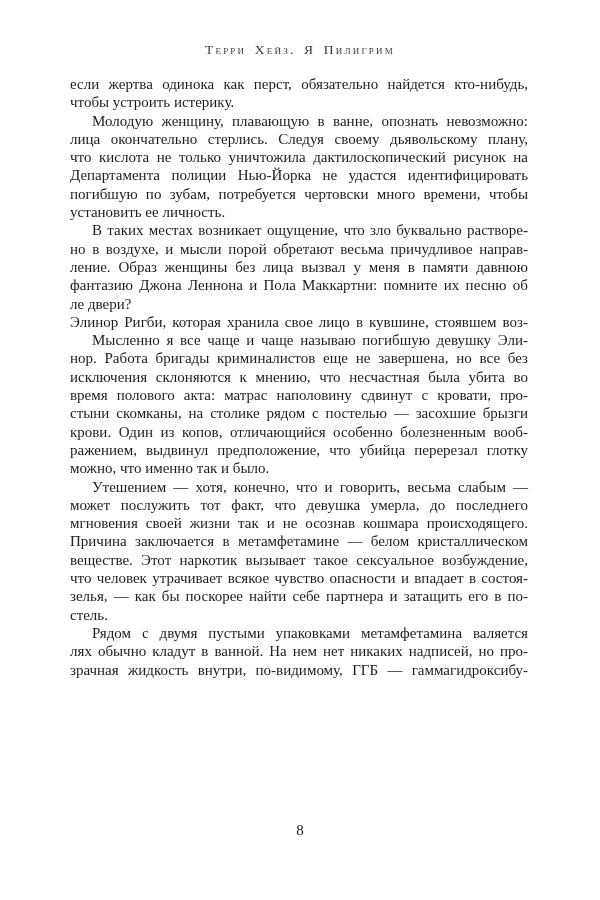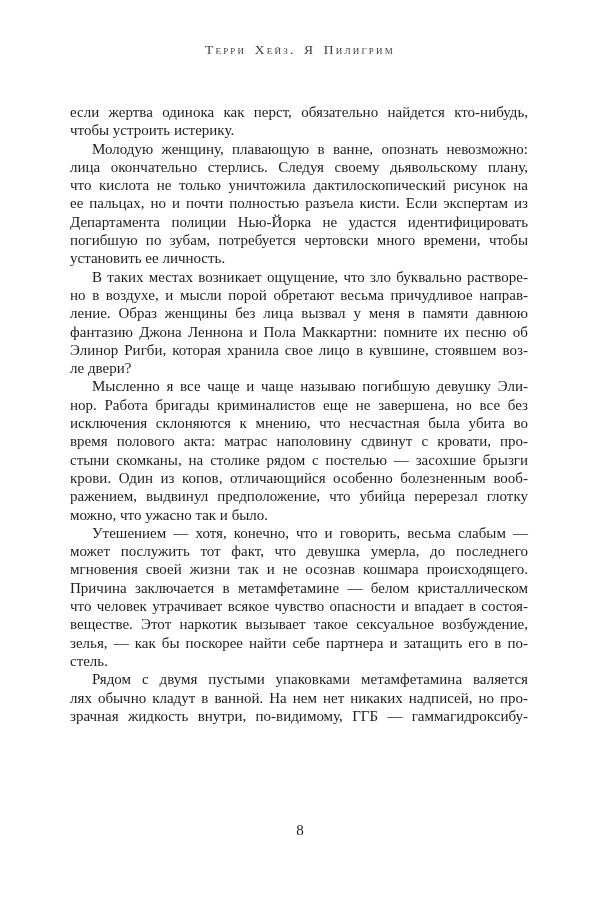--- a/index.html
+++ b/index.html
@@ -28,21 +28,20 @@
     color: #3a3a3a;
   }
   .body-text {
     position: absolute;
     top: 75px;
     left: 70px;
     width: 458px;
     font-size: 15px;
     line-height: 18.3px;
     color: #1d1d1d;
-    margin-top: 28px;
   }
   .line {
     text-align: justify;
     text-align-last: justify;
     text-justify: inter-word;
     white-space: normal;
   }
   .line.end {
     text-align: left;
     text-align-last: left;
@@ -65,44 +64,43 @@
 
 <div class="page">
   <div class="running-head">Терри Хейз. Я Пилигрим</div>
 
   <div class="body-text" id="body-text">
       <div class="line">если жертва одинока как перст, обязательно найдется кто-нибудь,</div>
       <div class="line end">чтобы устроить истерику.</div>
       <div class="line indent">Молодую женщину, плавающую в ванне, опознать невозможно:</div>
       <div class="line">лица окончательно стерлись. Следуя своему дьявольскому плану,</div>
       <div class="line">что кислота не только уничтожила дактилоскопический рисунок на</div>
-      <div class="line">ее пальцах, но и почти полностью разъела кисти. Если экспертам из</div>
       <div class="line">Департамента полиции Нью-Йорка не удастся идентифицировать</div>
       <div class="line">погибшую по зубам, потребуется чертовски много времени, чтобы</div>
       <div class="line end">установить ее личность.</div>
       <div class="line indent">В таких местах возникает ощущение, что зло буквально растворе-</div>
       <div class="line">но в воздухе, и мысли порой обретают весьма причудливое направ-</div>
       <div class="line">ление. Образ женщины без лица вызвал у меня в памяти давнюю</div>
       <div class="line">фантазию Джона Леннона и Пола Маккартни: помните их песню об</div>
+      <div class="line end">ле двери?</div>
       <div class="line">Элинор Ригби, которая хранила свое лицо в кувшине, стоявшем воз-</div>
-      <div class="line end">ле двери?</div>
       <div class="line indent">Мысленно я все чаще и чаще называю погибшую девушку Эли-</div>
       <div class="line">нор. Работа бригады криминалистов еще не завершена, но все без</div>
       <div class="line">исключения склоняются к мнению, что несчастная была убита во</div>
       <div class="line">время полового акта: матрас наполовину сдвинут с кровати, про-</div>
       <div class="line">стыни скомканы, на столике рядом с постелью — засохшие брызги</div>
       <div class="line">крови. Один из копов, отличающийся особенно болезненным вооб-</div>
       <div class="line">ражением, выдвинул предположение, что убийца перерезал глотку</div>
-      <div class="line end">можно, что ужасно так и было.</div>
+      <div class="line end">можно, что именно так и было.</div>
       <div class="line indent">Утешением — хотя, конечно, что и говорить, весьма слабым —</div>
       <div class="line">может послужить тот факт, что девушка умерла, до последнего</div>
       <div class="line">мгновения своей жизни так и не осознав кошмара происходящего.</div>
       <div class="line">Причина заключается в метамфетамине — белом кристаллическом</div>
+      <div class="line">веществе. Этот наркотик вызывает такое сексуальное возбуждение,</div>
       <div class="line">что человек утрачивает всякое чувство опасности и впадает в состоя-</div>
-      <div class="line">веществе. Этот наркотик вызывает такое сексуальное возбуждение,</div>
       <div class="line">зелья, — как бы поскорее найти себе партнера и затащить его в по-</div>
       <div class="line end">стель.</div>
       <div class="line indent">Рядом с двумя пустыми упаковками метамфетамина валяется</div>
       <div class="line">лях обычно кладут в ванной. На нем нет никаких надписей, но про-</div>
       <div class="line">зрачная жидкость внутри, по-видимому, ГГБ — гаммагидроксибу-</div>
     </div>
 
   <div class="page-number">8</div>
 </div>
 

